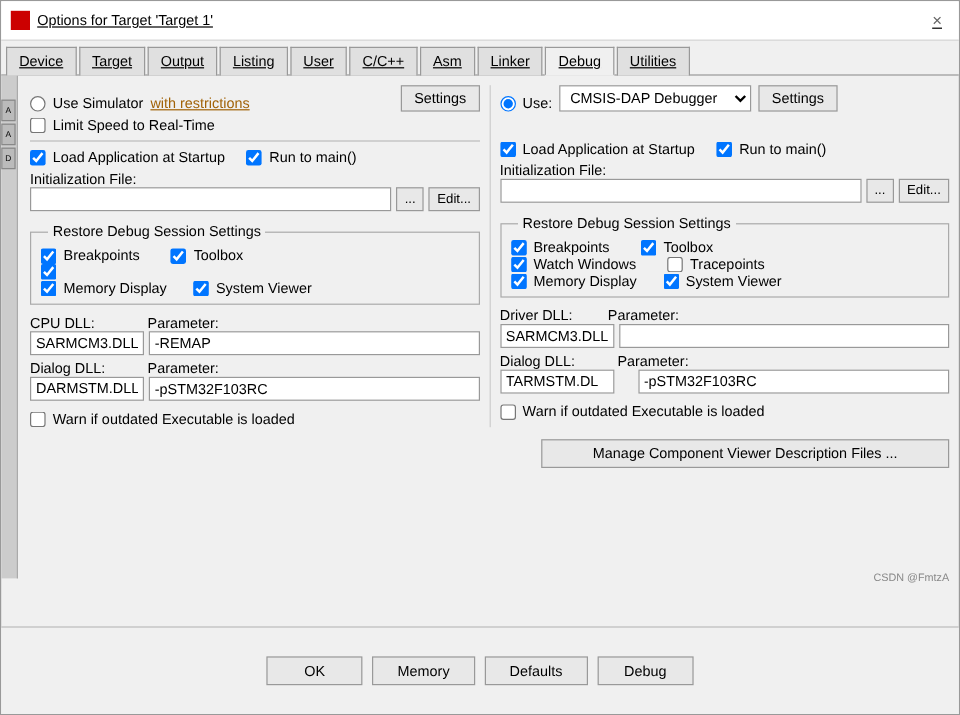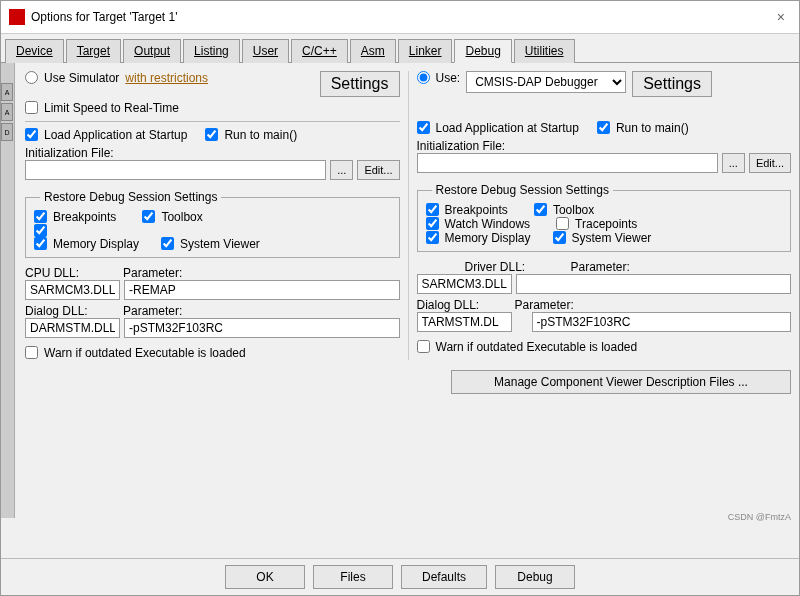--- a/index.html
+++ b/index.html
@@ -14,20 +14,21 @@
       flex-direction: column;
     }
 
     .title-bar {
       background: #fff;
       border-bottom: 1px solid #ccc;
       padding: 6px 8px;
       display: flex;
       align-items: center;
       justify-content: space-between;
+      text-decoration: underline;
     }
 
     .title-bar-left {
       display: flex;
       align-items: center;
       gap: 6px;
     }
 
     .title-icon {
       width: 16px;
@@ -95,40 +96,40 @@
 
     .col {
       flex: 1;
       display: flex;
       flex-direction: column;
       gap: 4px;
     }
 
     .row {
       display: flex;
-      align-items: flex-start;
+      align-items: flex-end;
       gap: 6px;
     }
 
     input[type="radio"], input[type="checkbox"] {
       margin: 0;
     }
 
     .link {
       color: #a16207;
       text-decoration: underline;
       cursor: pointer;
     }
 
     .btn {
       padding: 3px 10px;
       border: 1px solid #999;
       background: #e8e8e8;
       cursor: pointer;
-      font-size: 16px;
+      font-size: 12px;
     }
 
     .separator {
       border: none;
       border-top: 1px solid #bbb;
       margin: 2px 0;
     }
 
     .group-box {
       border: 1px solid #aaa;
@@ -146,21 +147,21 @@
     .text-input {
       border: 1px solid #999;
       background: #fff;
       padding: 2px 4px;
       font-size: 12px;
       height: 20px;
     }
 
     .bottom-buttons {
       border-top: 1px solid #bbb;
-      padding: 6px 8px;
+      padding: 24px 8px;
       display: flex;
       justify-content: center;
       gap: 8px;
       background: #f0f0f0;
     }
 
     .bottom-btn {
       padding: 4px 20px;
       border: 1px solid #999;
       background: #e8e8e8;
@@ -385,21 +386,21 @@
             </div>
             <div class="row">
               <input type="checkbox" checked="" style="">
               <span>Memory Display</span>
               <input type="checkbox" checked="" style="margin-left: 16px;">
               <span>System Viewer</span>
             </div>
           </fieldset>
 
           <div style="margin-top:4px;">
-            <div style="display:flex;gap:16px;margin-left:48px;">
+            <div style="display:flex;gap:0;">
               <span style="min-width:90px;">Driver DLL:</span>
               <span>Parameter:</span>
             </div>
             <div style="display:flex;gap:4px;">
               <input type="text" class="text-input" style="width: 95px;" value="SARMCM3.DLL">
               <input type="text" class="text-input" style="flex: 1 1 0%;" value="">
             </div>
             <div style="display:flex;gap:8px;margin-top:4px;">
               <span style="min-width:90px;">Dialog DLL:</span>
               <span>Parameter:</span>
@@ -420,17 +421,17 @@
       <div style="display:flex;justify-content:flex-end;margin-top:4px;">
         <button class="manage-btn" style="width:340px;">Manage Component Viewer Description Files ...</button>
       </div>
     </div>
 
     <div class="watermark">CSDN @FmtzA</div>
   </div>
 
   <div class="bottom-buttons">
     <button class="bottom-btn">OK</button>
-    <button class="bottom-btn">Files</button>
+    <button class="bottom-btn">Memory</button>
     <button class="bottom-btn">Defaults</button>
     <button class="bottom-btn">Debug</button>
   </div>
 </div>
 
 </body></html>

